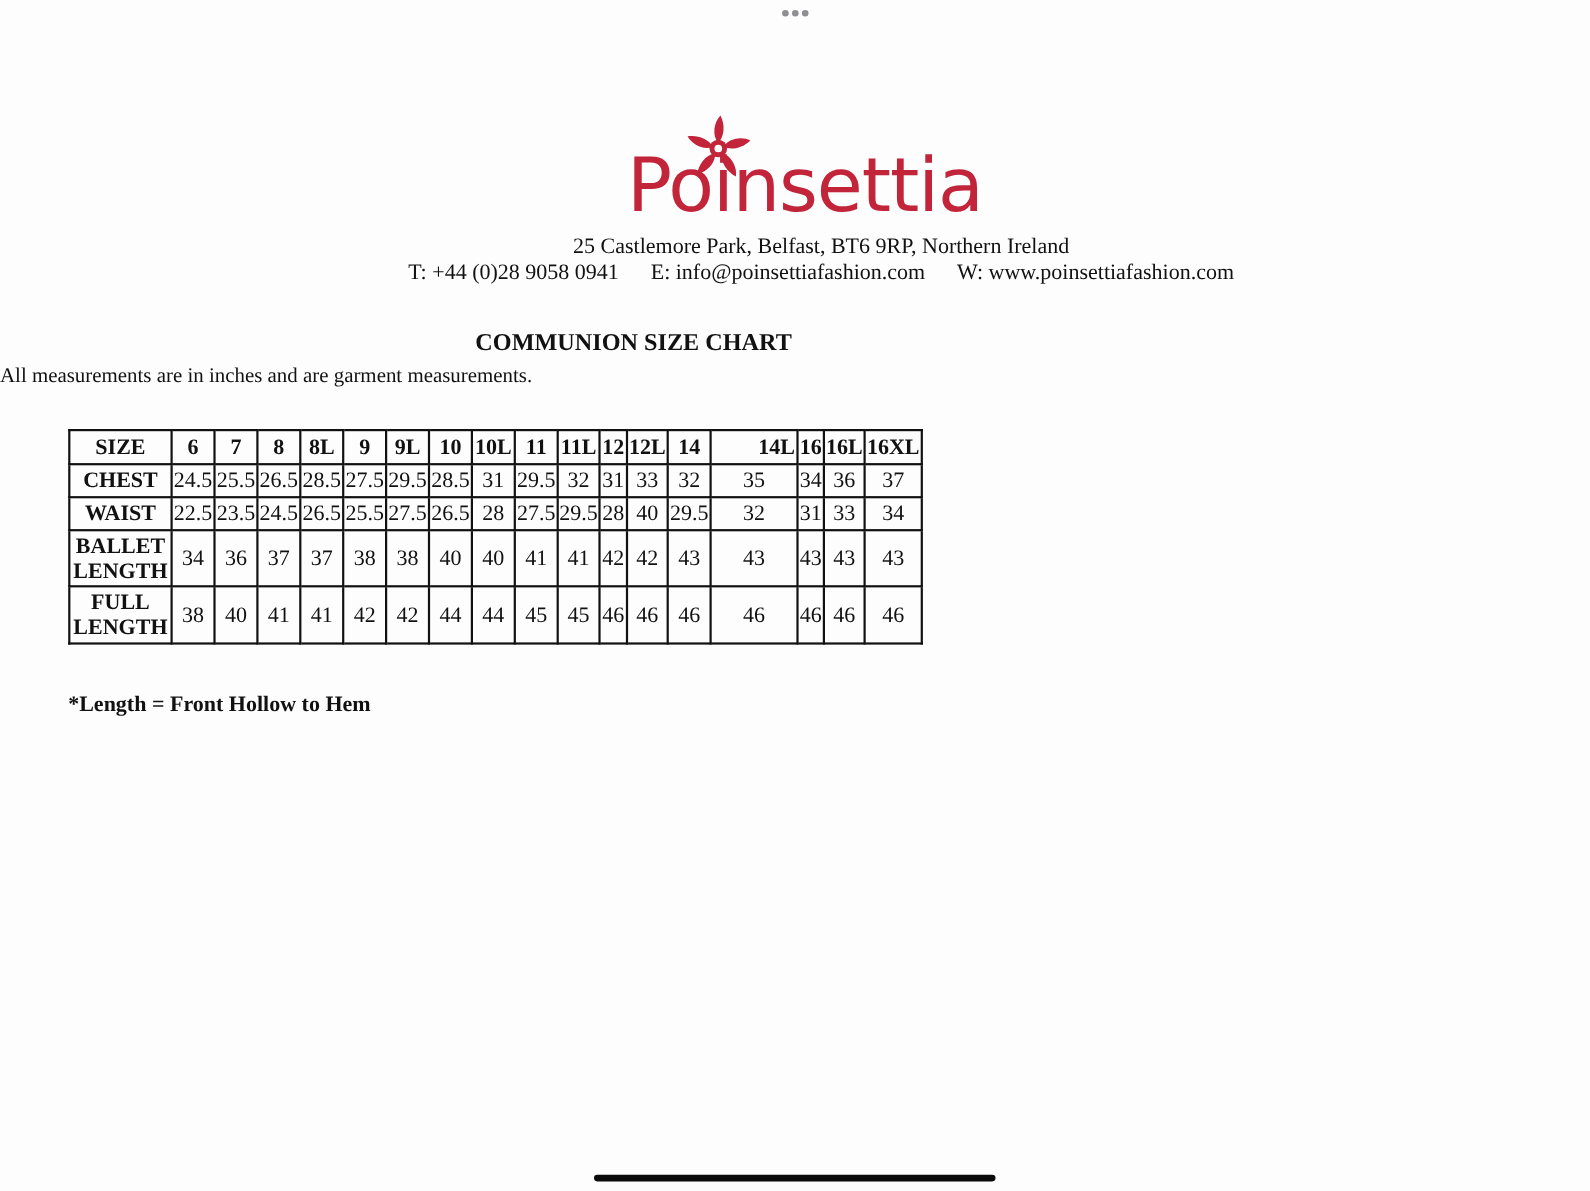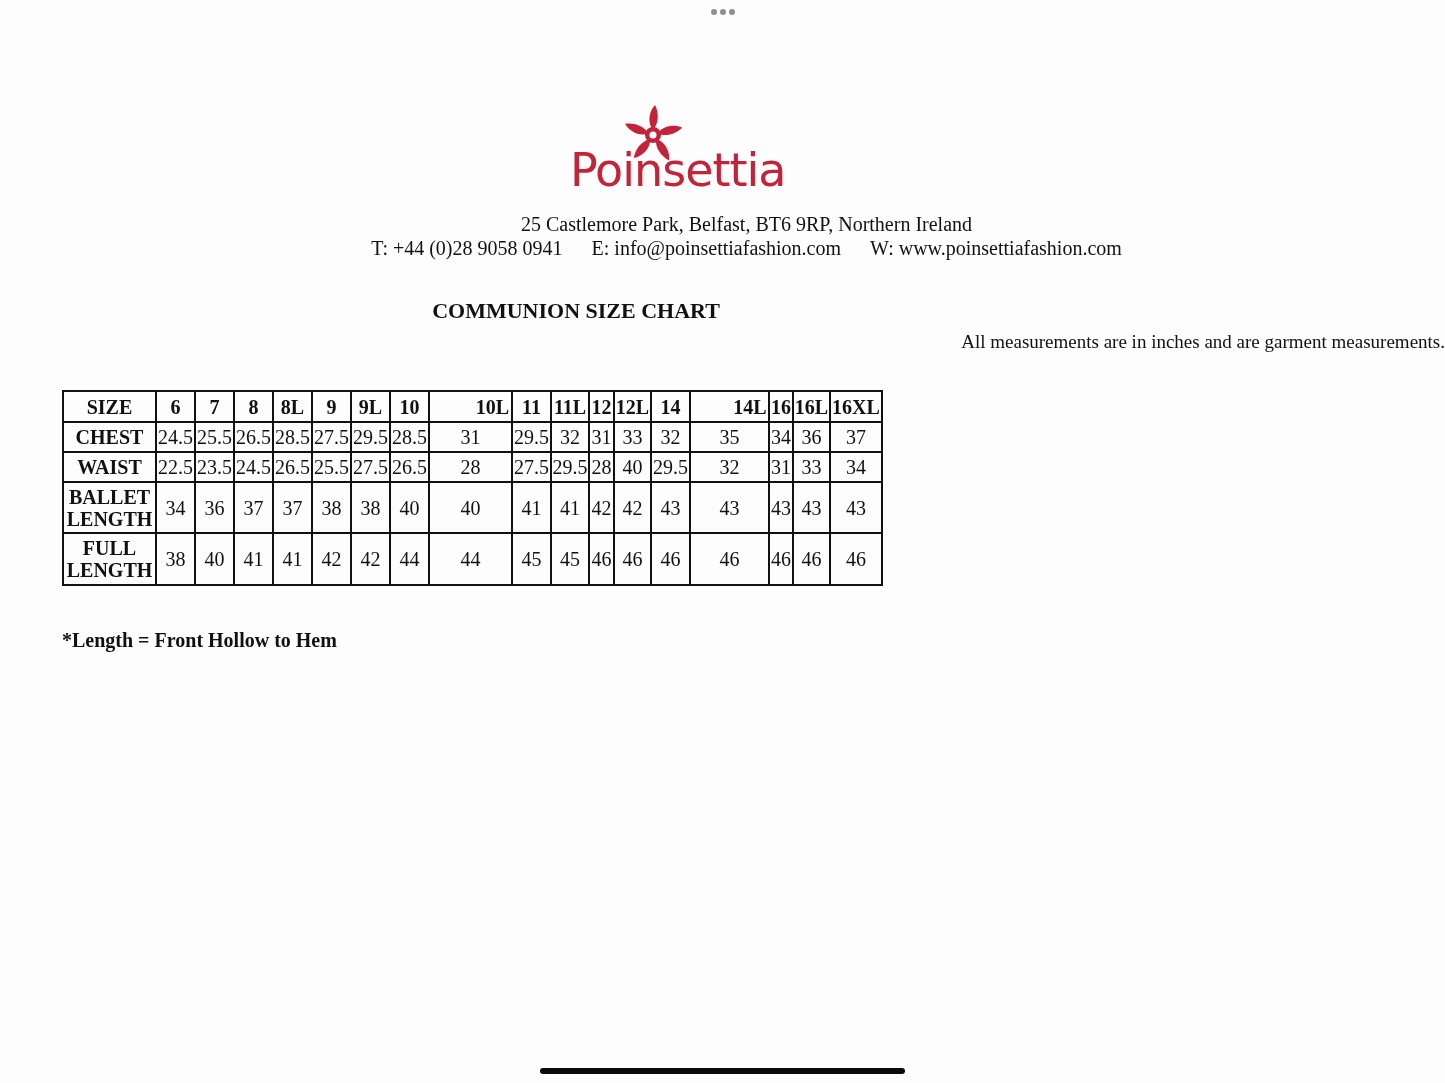--- a/index.html
+++ b/index.html
@@ -5,29 +5,29 @@
   html, body { margin:0; padding:0; }
   body {
     width:1445px; height:1083px; background:#fdfdfd; position:relative; overflow:hidden;
     font-family: "Liberation Serif", "DejaVu Serif", serif; color:#111;
   }
   .dots { position:absolute; left:711px; top:9px; display:flex; gap:3px; }
   .dots span { width:6px; height:6px; border-radius:50%; background:#8e8e93; display:block; }
   .logo { position:absolute; left:570px; top:104px; width:305px; height:104px; }
   .logo-text {
     position:absolute; left:0; top:28px; font-family:"DejaVu Sans", sans-serif;
-    font-size:46px; color:#c2243a; letter-spacing:-1px; line-height:76px;
+    font-size:68px; color:#c2243a; letter-spacing:-1px; line-height:76px;
   }
   .flower { position:absolute; left:52px; top:0; width:62px; height:62px; }
   .addr { position:absolute; left:0; width:1445px; text-align:center; font-size:20px;padding-left:24px; }
   .addr1 { top:213px; }
   .addr2 { top:237px; }
   .addr2 span { margin:0 12px; }
   .title { position:absolute; top:298px; left:0; width:1152px; text-align:center; font-weight:bold; font-size:22px; }
-  .subtitle { position:absolute; top:331px; left:0; width:1445px; text-align:right; font-size:19px; }
+  .subtitle { position:absolute; top:331px; left:0; width:1445px; text-align:left; font-size:19px; }
   table.size {
     position:absolute; left:62px; top:390px; border-collapse:collapse;
     border:2px solid #111; font-size:20px;
   }
   table.size td, table.size th {
     border:2px solid #111; padding:0; text-align:center; line-height:22px;
   }
   table.size th { font-weight:bold; }
   table.size td.lbl { font-weight:bold; }
   .note { position:absolute; left:62px; top:629px; font-weight:bold; font-size:20px; }
@@ -71,21 +71,21 @@
   <thead>
     <tr id="hdr" style="height:31px;">
       <th style="width:91px;">SIZE</th>
     <th style="width: 37px;">6</th>
         <th style="width: 37px;">7</th>
         <th style="width: 37px;">8</th>
         <th style="width: 37px;">8L</th>
         <th style="width: 37px;">9</th>
         <th style="width: 37px;">9L</th>
         <th style="width: 37px;">10</th>
-        <th style="width: 37px; padding-left: 44px;">10L</th>
+        <th style="width: 37px;">10L</th>
         <th style="width: 37px;">11</th>
         <th style="width: 36px;">11L</th>
         <th style="width: 23px;">12</th>
         <th style="width: 35px;">12L</th>
         <th style="width: 37px;">14</th>
         <th style="width: 36px; padding-left: 41px;">14L</th>
         <th style="width: 22px; margin-left: 24px;">16</th>
         <th style="width: 35px;">16L</th>
         <th style="width: 50px;">16XL</th>
       </tr>

